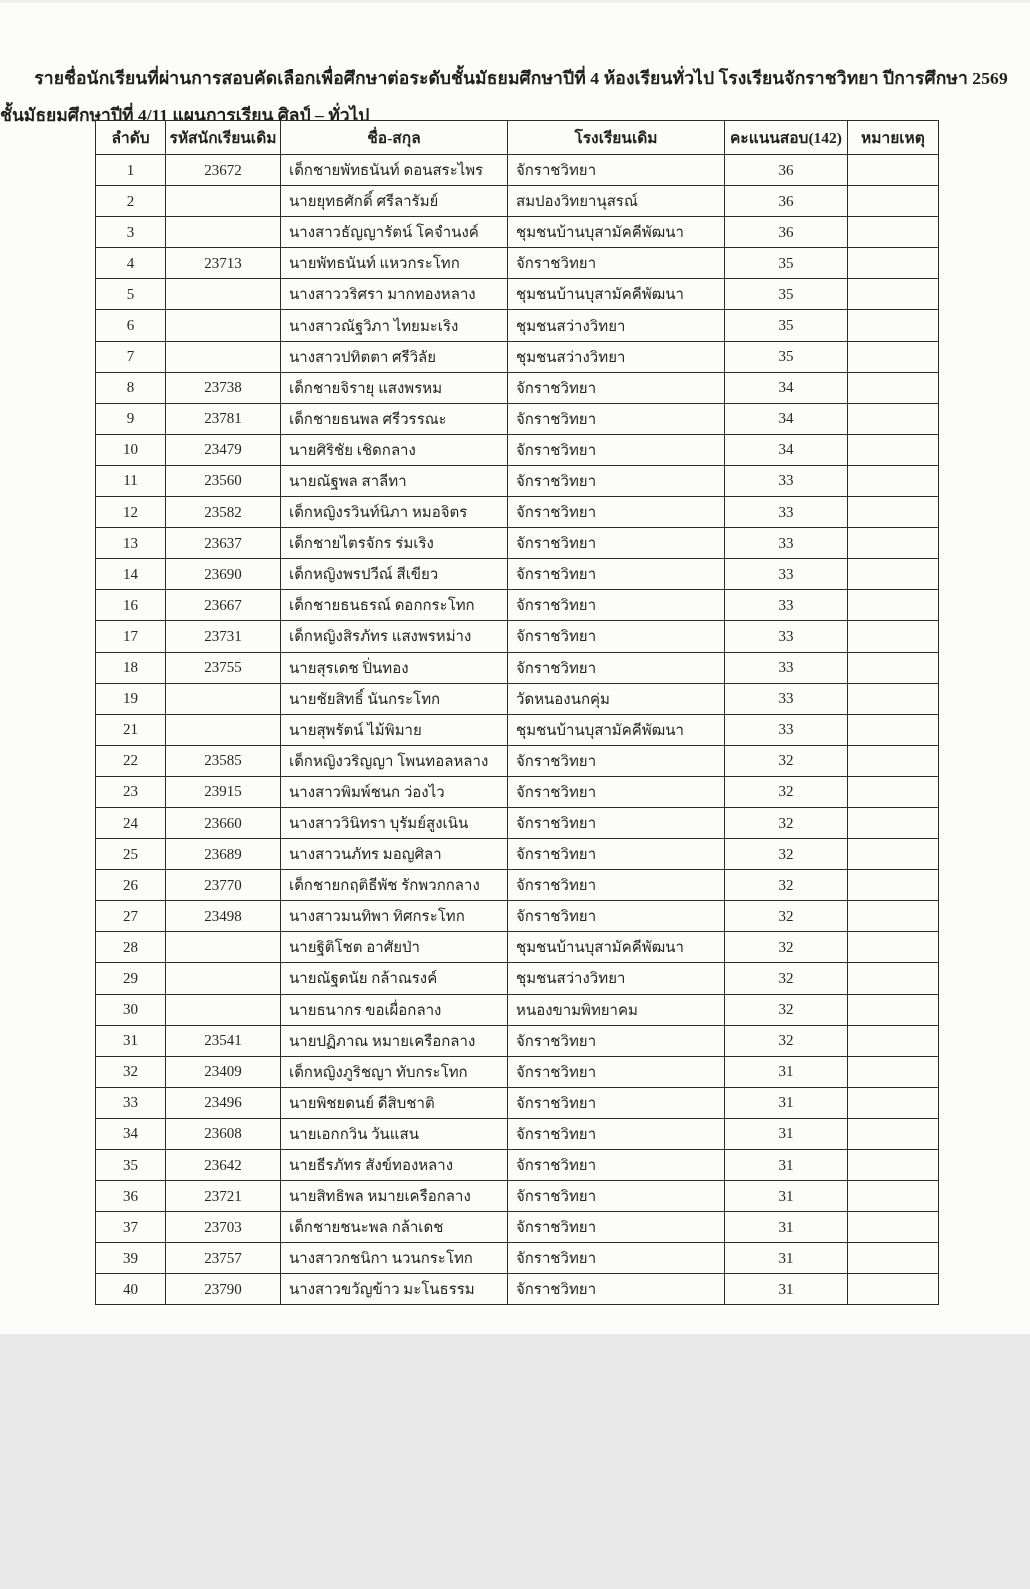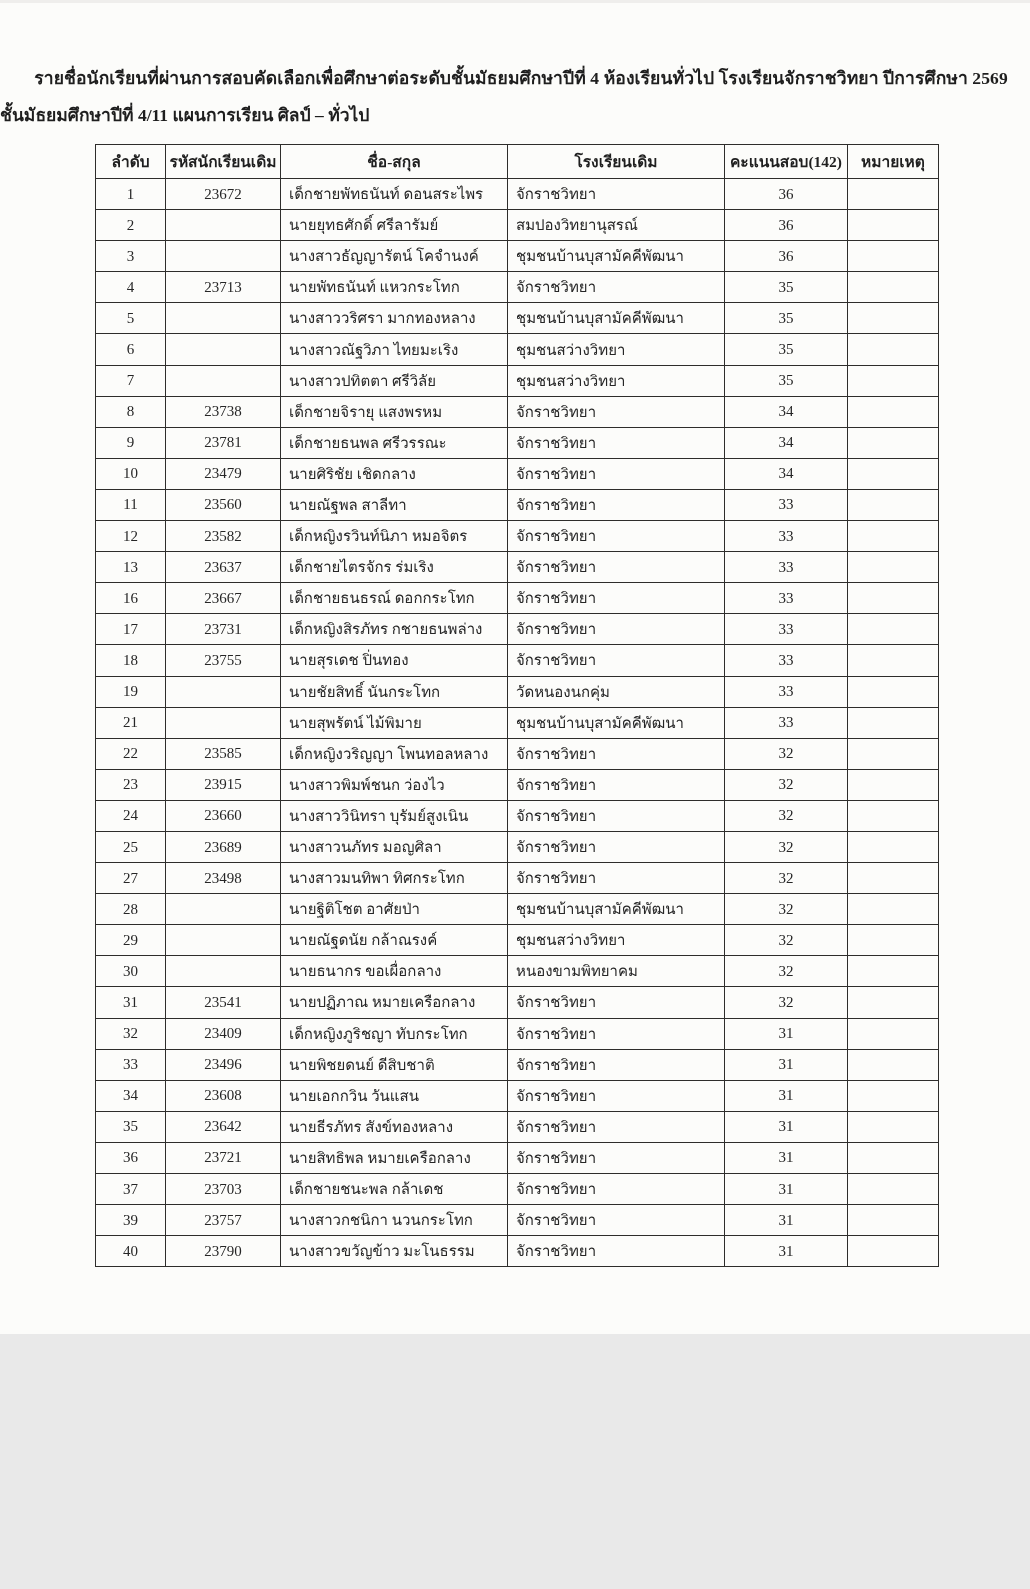--- a/index.html
+++ b/index.html
@@ -15,21 +15,21 @@
   .title{
     position:absolute;top:64px;left:0;width:100%;
     text-align:center;font-size:17.5px;font-weight:bold;color:#1e1e1e;
     letter-spacing:0.1px;
   }
   .subtitle{
     position:absolute;top:101px;left:0;width:100%;
     text-align:left;font-size:17.5px;font-weight:bold;color:#1e1e1e;
   }
   table.students{
-    position:absolute;left:95px;top:144px;width:843px;
+    position:absolute;left:95px;top:120px;width:843px;
     border-collapse:collapse;table-layout:fixed;
   }
   table.students th,table.students td{
     border:1.6px solid #2e2d2b;
     overflow:hidden;white-space:nowrap;
   }
   table.students th{
     height:33px;font-size:15.5px;font-weight:700;text-align:center;
     padding:0 2px;color:#1f1f1f;background:#fcfcfa;
   }
@@ -195,31 +195,39 @@
         </tr>
         <tr>
           <td class="c0">13</td>
           <td class="c1">23637</td>
           <td class="c2">เด็กชายไตรจักร ร่มเริง</td>
           <td class="c3">จักราชวิทยา</td>
           <td class="c4">33</td>
           <td class="c5"></td>
         </tr>
         <tr>
+          <td class="c0">14</td>
+          <td class="c1">23690</td>
+          <td class="c2">เด็กหญิงพรปวีณ์ สีเขียว</td>
+          <td class="c3">จักราชวิทยา</td>
+          <td class="c4">33</td>
+          <td class="c5"></td>
+        </tr>
+        <tr>
           <td class="c0">16</td>
           <td class="c1">23667</td>
           <td class="c2">เด็กชายธนธรณ์ ดอกกระโทก</td>
           <td class="c3">จักราชวิทยา</td>
           <td class="c4">33</td>
           <td class="c5"></td>
         </tr>
         <tr>
           <td class="c0">17</td>
           <td class="c1">23731</td>
-          <td class="c2">เด็กหญิงสิรภัทร กชายธนพล่าง</td>
+          <td class="c2">เด็กหญิงสิรภัทร แสงพรหม่าง</td>
           <td class="c3">จักราชวิทยา</td>
           <td class="c4">33</td>
           <td class="c5"></td>
         </tr>
         <tr>
           <td class="c0">18</td>
           <td class="c1">23755</td>
           <td class="c2">นายสุรเดช ปิ่นทอง</td>
           <td class="c3">จักราชวิทยา</td>
           <td class="c4">33</td>
@@ -262,20 +270,28 @@
           <td class="c1">23660</td>
           <td class="c2">นางสาววินิทรา บุรัมย์สูงเนิน</td>
           <td class="c3">จักราชวิทยา</td>
           <td class="c4">32</td>
           <td class="c5"></td>
         </tr>
         <tr>
           <td class="c0">25</td>
           <td class="c1">23689</td>
           <td class="c2">นางสาวนภัทร มอญศิลา</td>
+          <td class="c3">จักราชวิทยา</td>
+          <td class="c4">32</td>
+          <td class="c5"></td>
+        </tr>
+        <tr>
+          <td class="c0">26</td>
+          <td class="c1">23770</td>
+          <td class="c2">เด็กชายกฤติธีพัช รักพวกกลาง</td>
           <td class="c3">จักราชวิทยา</td>
           <td class="c4">32</td>
           <td class="c5"></td>
         </tr>
         <tr>
           <td class="c0">27</td>
           <td class="c1">23498</td>
           <td class="c2">นางสาวมนทิพา ทิศกระโทก</td>
           <td class="c3">จักราชวิทยา</td>
           <td class="c4">32</td>

